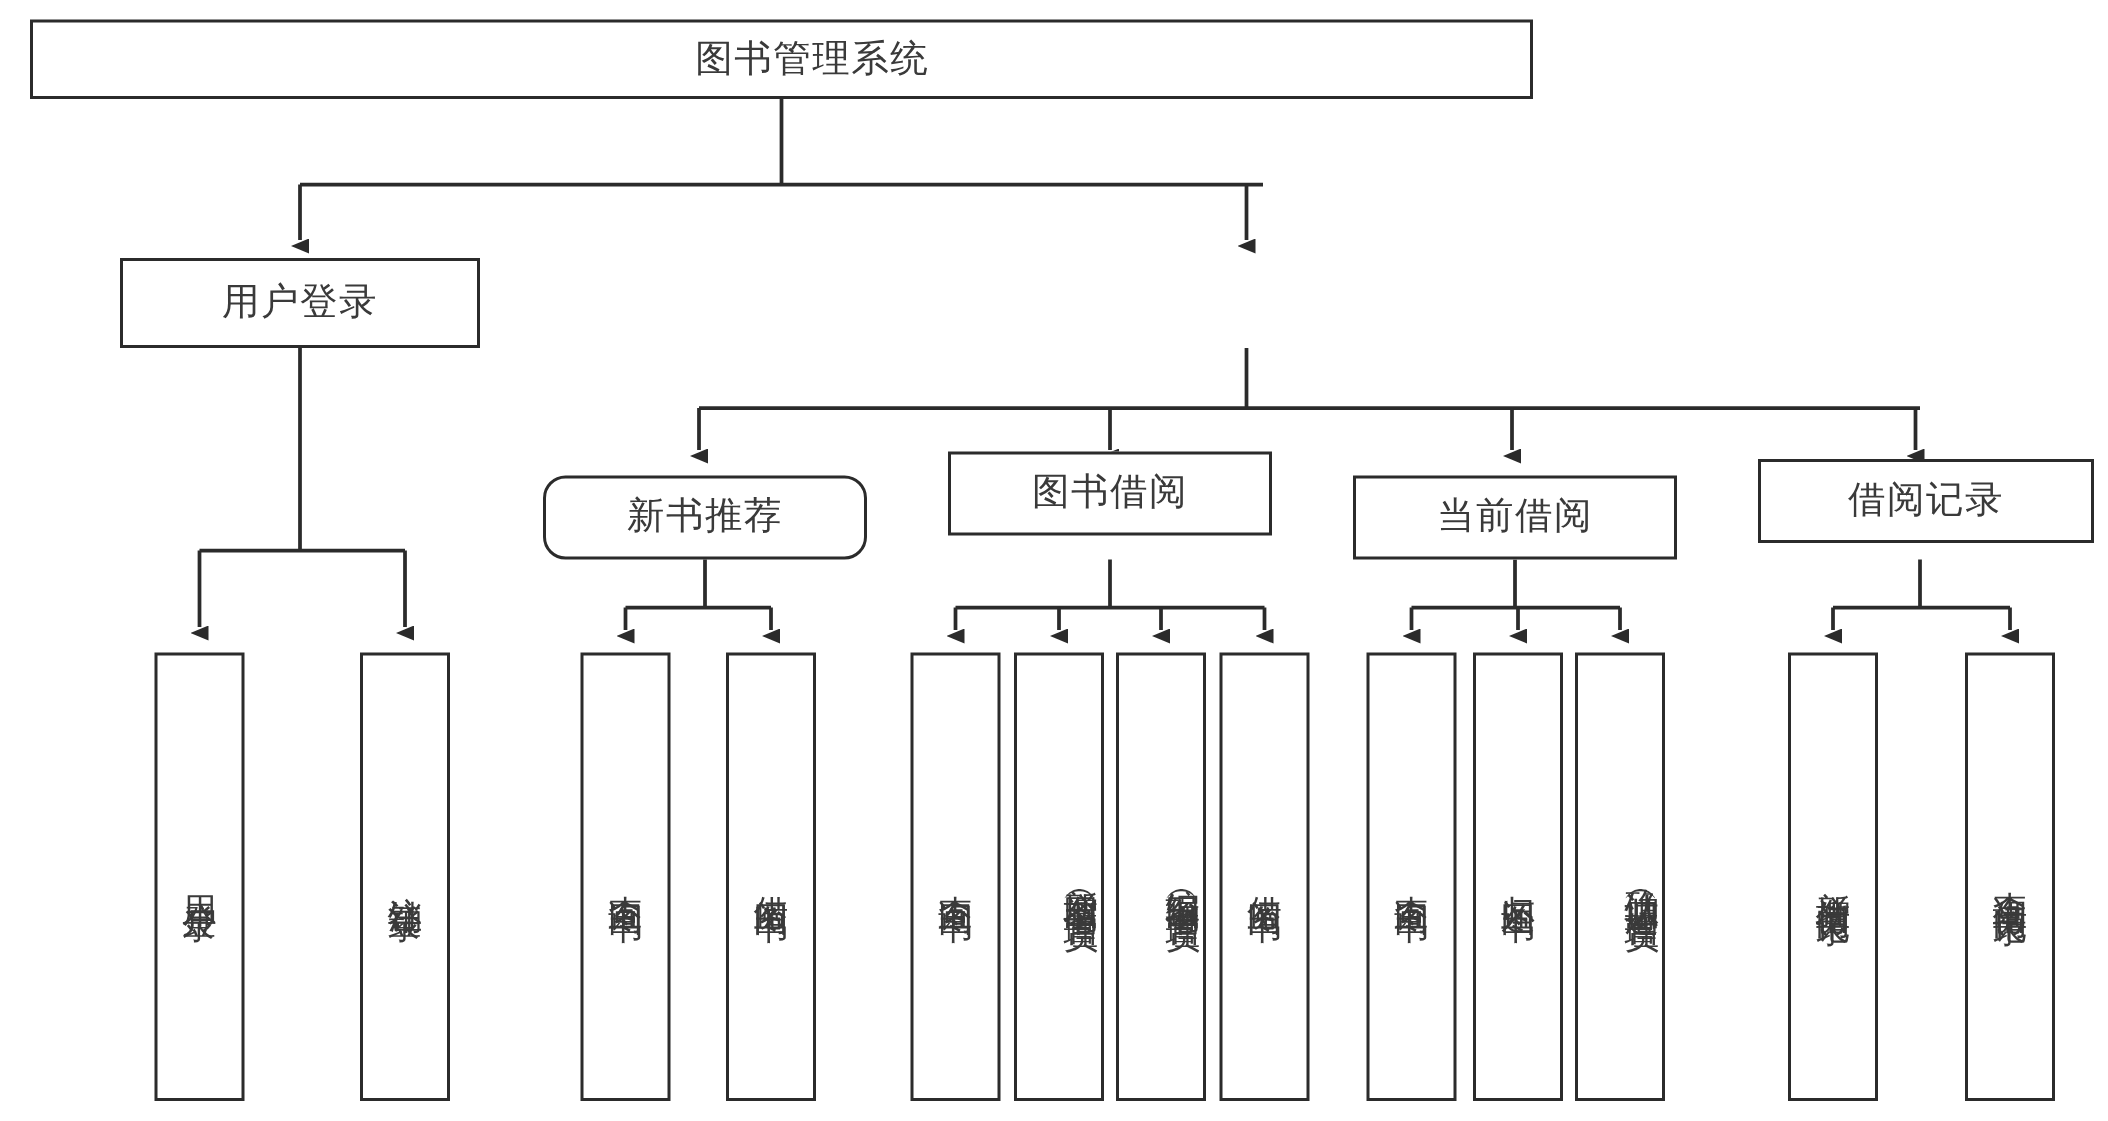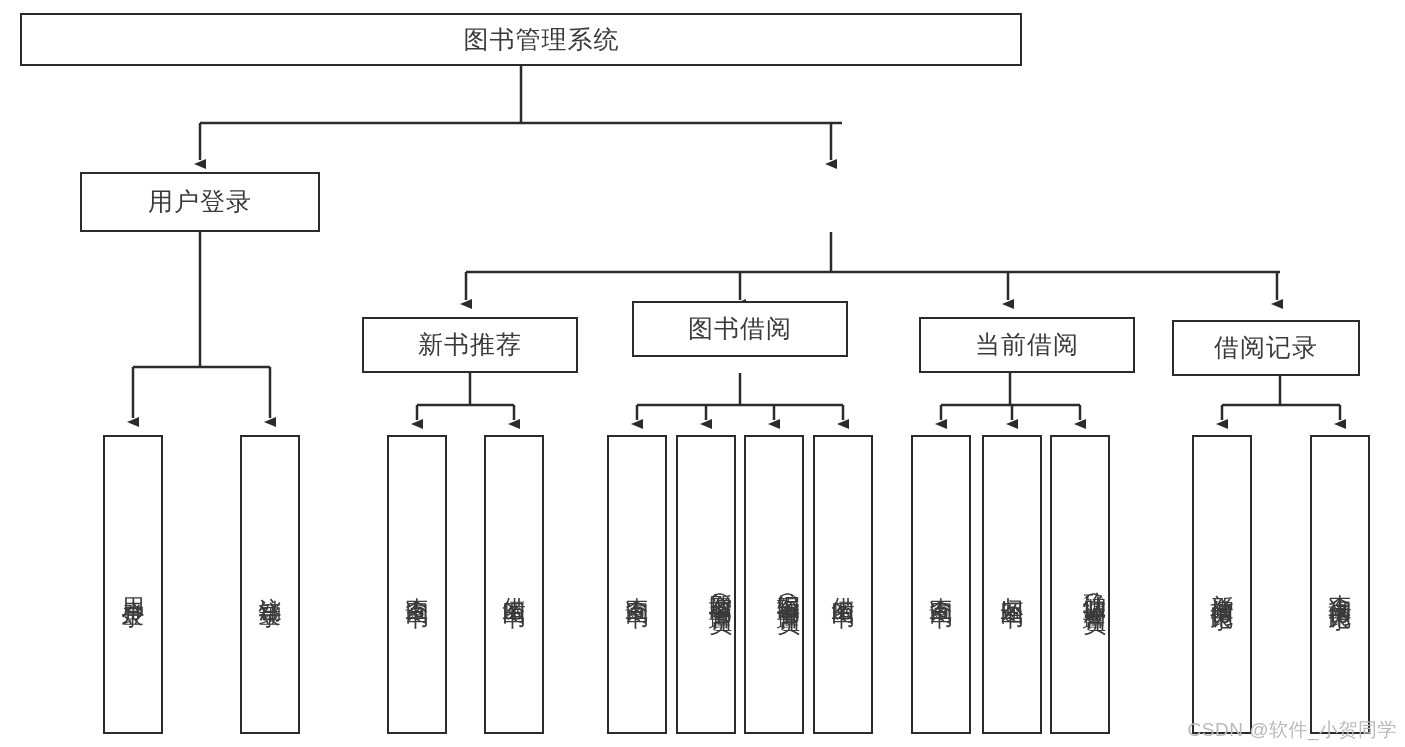--- a/index.html
+++ b/index.html
@@ -123,30 +123,30 @@
   </svg>
 
   <div class="node horizontal" style="left:20px; top:13px; width:1002px; height:53px;padding-left:41px;">
     <span class="node-label">图书管理系统</span>
   </div>
 
   <div class="node horizontal" style="left:80px; top:172px; width:240px; height:60px;">
     <span class="node-label">用户登录</span>
   </div>
 
-  <div class="node horizontal" style="left:362px; top:317px; width:216px; height:56px;">
+  <div class="node horizontal" style="left:362px; top:317px; width:216px; height:56px;border-radius:15px;">
     <span class="node-label">新书推荐</span>
   </div>
   <div class="node horizontal" style="left:632px; top:301px; width:216px; height:56px;">
     <span class="node-label">图书借阅</span>
   </div>
-  <div class="node horizontal" style="left:902px; top:317px; width:216px; height:56px;margin-left:17px;">
+  <div class="node horizontal" style="left:902px; top:317px; width:216px; height:56px;">
     <span class="node-label">当前借阅</span>
   </div>
-  <div class="node horizontal" style="left:1172px; top:320px; width:188px; height:56px;align-items:center;">
+  <div class="node horizontal" style="left:1172px; top:306px; width:224px; height:56px;align-items:center;">
     <span class="node-label">借阅记录</span>
   </div>
 
   <div class="node vertical tall-text" style="left:103px; top:435px; width:60px; height:299px;">
     <span class="node-label">用户登录</span>
   </div>
   <div class="node vertical tall-text" style="left:240px; top:435px; width:60px; height:299px;">
     <span class="node-label">注销登录</span>
   </div>
 
@@ -180,15 +180,14 @@
     <span class="node-label">确认归还（管理员）</span>
   </div>
 
   <div class="node vertical tall-text" style="left:1192px; top:435px; width:60px; height:299px;">
     <span class="node-label">新增借阅记录</span>
   </div>
   <div class="node vertical tall-text" style="left:1310px; top:435px; width:60px; height:299px;">
     <span class="node-label">查询借阅记录</span>
   </div>
 
-  <div id="watermark">CSDN @软件_小贺同学</div>
 
 </div>
 
 </body></html>

